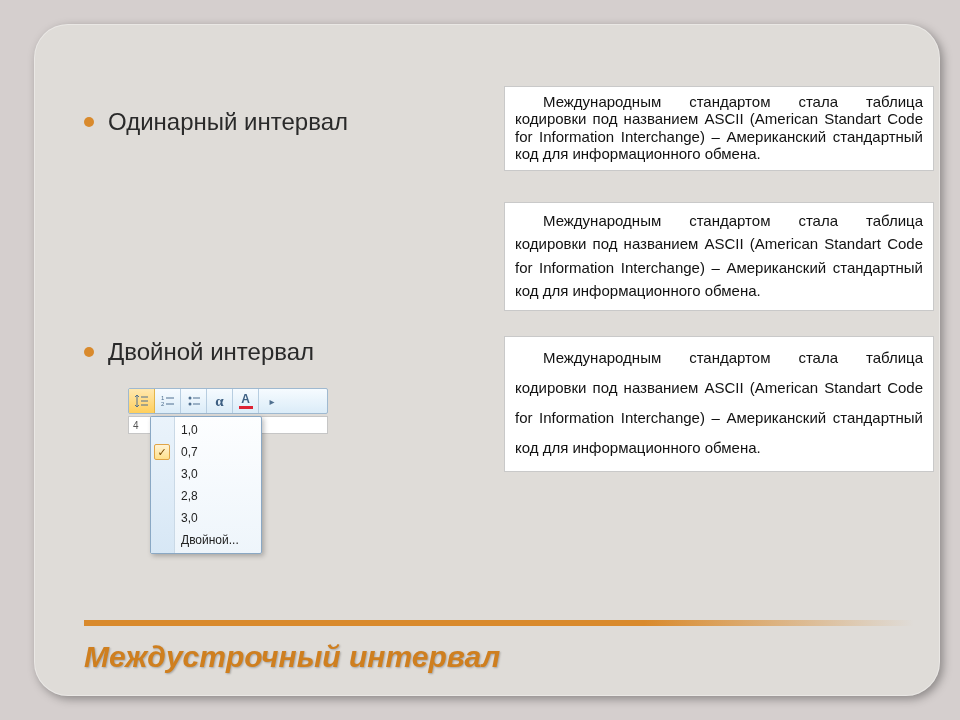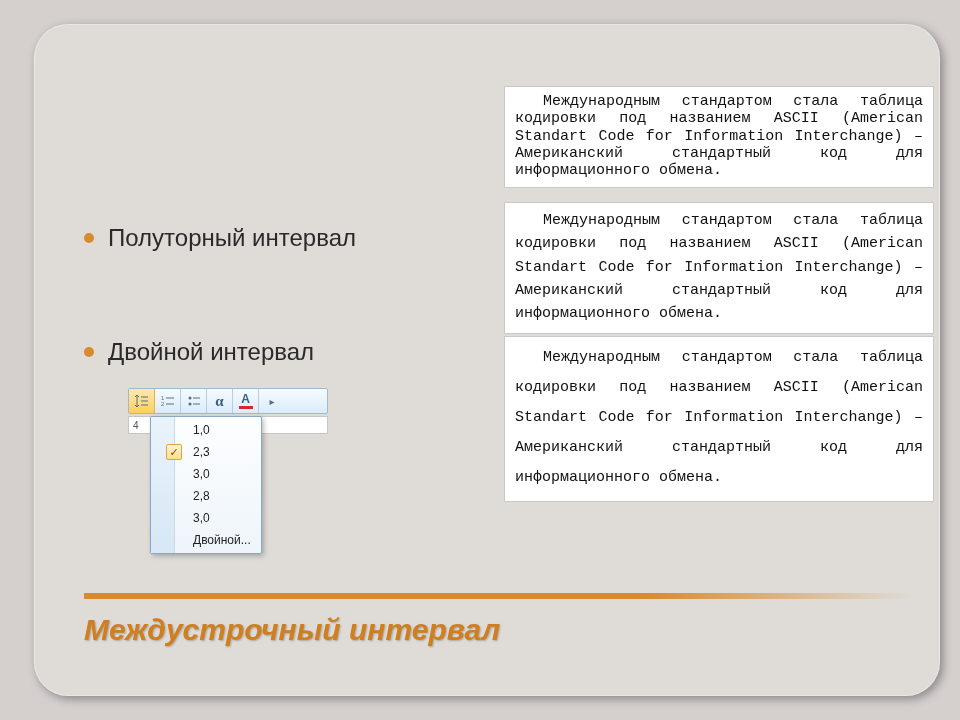--- a/index.html
+++ b/index.html
@@ -44,21 +44,21 @@
   }
 
   
   .card {
     position: absolute;
     left: 470px;
     width: 430px;
     background: #ffffff;
     border: 1px solid #c9c9c9;
     padding: 6px 10px 8px 10px;
-    font-family: Liberation Mono, monospace;
+    font-family: Liberation Sans, sans-serif;
     font-size: 15px;
     color: #111;
     text-align: justify;
   }
   .card p { margin: 0; text-indent: 28px; }
   .c1 { top: 62px;  line-height: 1.15; }
   .c2 { top: 178px; line-height: 1.55; }
   .c3 { top: 312px; line-height: 2.0;  }
 
   
@@ -114,21 +114,21 @@
   .ruler span { font-family: Tahoma, sans-serif; }
 
   .dropdown {
     position: absolute;
     left: 22px;
     top: 28px;
     width: 112px;
     background: linear-gradient(#fdfeff, #eef5fb);
     border: 1px solid #8aa8c4;
     border-radius: 2px;
-    padding: 2px 12px;
+    padding: 2px 0;
     box-shadow: 2px 2px 5px rgba(0,0,0,0.25);
     z-index: 5;
   }
   .leftstrip {
     position:absolute;
     left:0; top:0; bottom:0; width:24px;
     background: linear-gradient(#eaf3fb,#d7e7f5);
     border-right:1px solid #cad9e6;
   }
   .dd-item {
@@ -156,21 +156,21 @@
     justify-content: center;
     font-size: 11px;
     color: #7a4a00;
   }
 
   
   .footer-bar {
     position: absolute;
     left: 50px;
     right: 26px;
-    bottom: 55px;
+    bottom: 28px;
     height: 48px;
     display: flex;
     align-items: flex-end;
   }
   .thick-line {
     position: absolute;
     left: 0; right: 270px; top: 0;
     height: 6px;
     background: #d98a2c;
   }
@@ -189,23 +189,23 @@
     color: #cf7f1f;
     text-shadow: 1px 1px 2px rgba(0,0,0,0.25);
   }
 </style>
 </head>
 <body>
 
 <div class="slide">
   <div class="panel">
 
-    <div class="bullet-row b2" style="left:50px">
+    <div class="bullet-row b1" style="left:50px">
       <div class="dot"></div>
-      <div class="bullet-text">Полуторный интервал</div>
+      <div class="bullet-text">Одинарный интервал</div>
     </div>
     <div class="bullet-row b3" style="left:50px">
       <div class="dot"></div>
       <div class="bullet-text">Двойной интервал</div>
     </div>
 
     <div class="card c1">
       <p>Международным стандартом стала таблица кодировки под названием ASCII (American Standart Code for Information Interchange) – Американский стандартный код для информационного обмена.</p>
     </div>
     <div class="card c2">
@@ -260,21 +260,21 @@
         <span>17</span>
       </div>
 
       <div class="dropdown">
         <div class="leftstrip"></div>
         <div class="dd-item">
           <span>1,0</span>
         </div>
         <div class="dd-item">
           <div class="check">✓</div>
-          <span>2,3</span>
+          <span>0,7</span>
         </div>
         <div class="dd-item">
           <span>3,0</span>
         </div>
         <div class="dd-item">
           <span>2,8</span>
         </div>
         <div class="dd-item">
           <span>3,0</span>
         </div>

